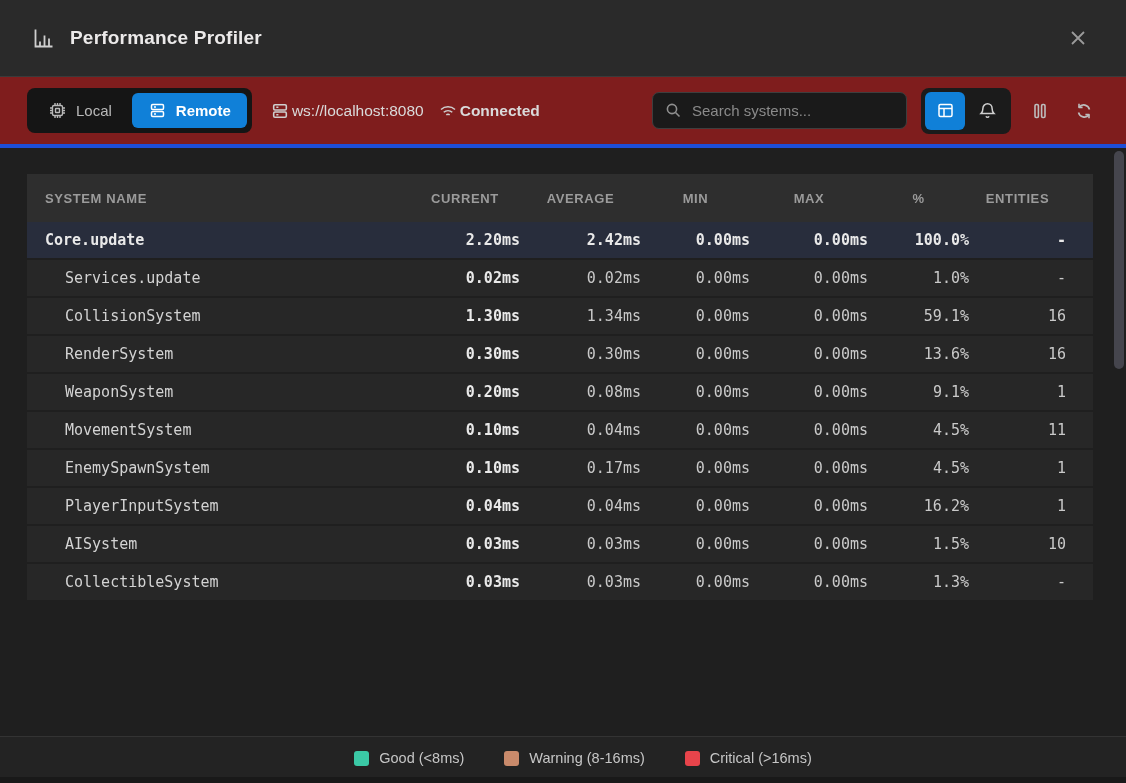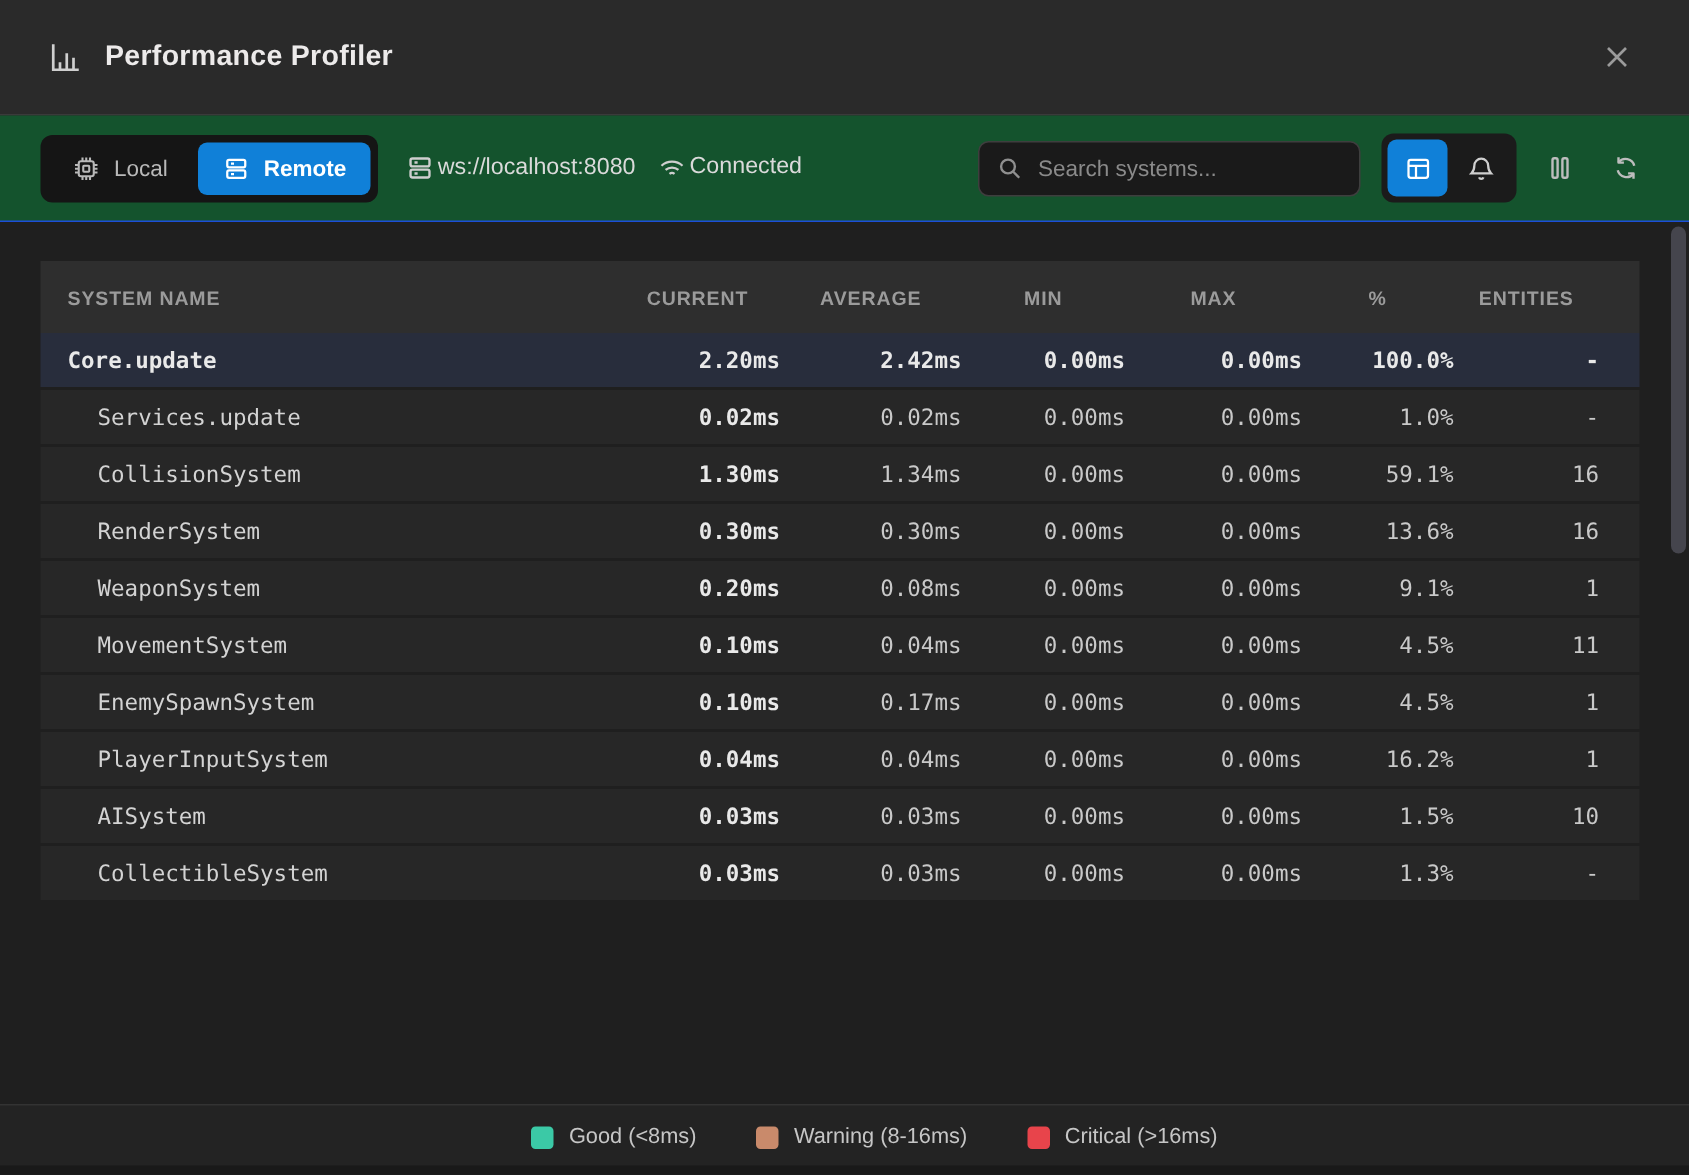--- a/index.html
+++ b/index.html
@@ -22,39 +22,39 @@
   .titlebar .app-icon { color:#cfcfcf; margin-right:16px; display:flex; }
   .titlebar .title { font-size:19px; font-weight:600; color:#eceaea; letter-spacing:0.2px; }
   .titlebar .close-btn {
     margin-left:auto; background:none; border:none; color:#9b9b9b;
     cursor:pointer; display:flex; padding:6px;
   }
 
   
   .toolbar {
     height:71px; flex:0 0 71px;
-    background:#14532d;
-    border-bottom:1px solid #1d4ed8;
+    background:#7f1d1d;
+    border-bottom:4px solid #1d4ed8;
     display:flex; align-items:center;
     padding:0 27px 0 27px;
   }
   .segmented {
     background:#151515; border-radius:8px; padding:5px;
     display:flex; align-items:center; gap:4px;
   }
   .seg-btn {
     display:flex; align-items:center; gap:9px;
     border:none; background:transparent; color:#b9b9b9;
     font-family:inherit; font-size:15px; padding:8px 16px; border-radius:6px; cursor:pointer;
   }
   .seg-btn.active { color:#ffffff; font-weight:700; }
   .conn-info { display:flex; align-items:center; margin-left:18px; font-size:15.5px; color:#dadada; }
   .conn-info .svg-ic { color:#cfcfcf; }
   .conn-url { margin-right:14px; display:flex; align-items:center; gap:2px; }
-  .conn-status { display:flex; gap:2px; }
+  .conn-status { display:flex; align-items:center; gap:2px;font-weight:bold; }
 
   .toolbar-right { margin-left:auto; display:flex; align-items:center; }
   .search-box {
     display:flex; align-items:center; gap:10px;
     background:#1a1a1a; border:1px solid #3e3e3e; border-radius:7px;
     width:255px; height:37px; padding:0 12px; color:#8f8f8f;
   }
   .search-box input {
     background:transparent; border:none; outline:none; color:#cfcfcf;
     font-family:inherit; font-size:15px; width:100%;

